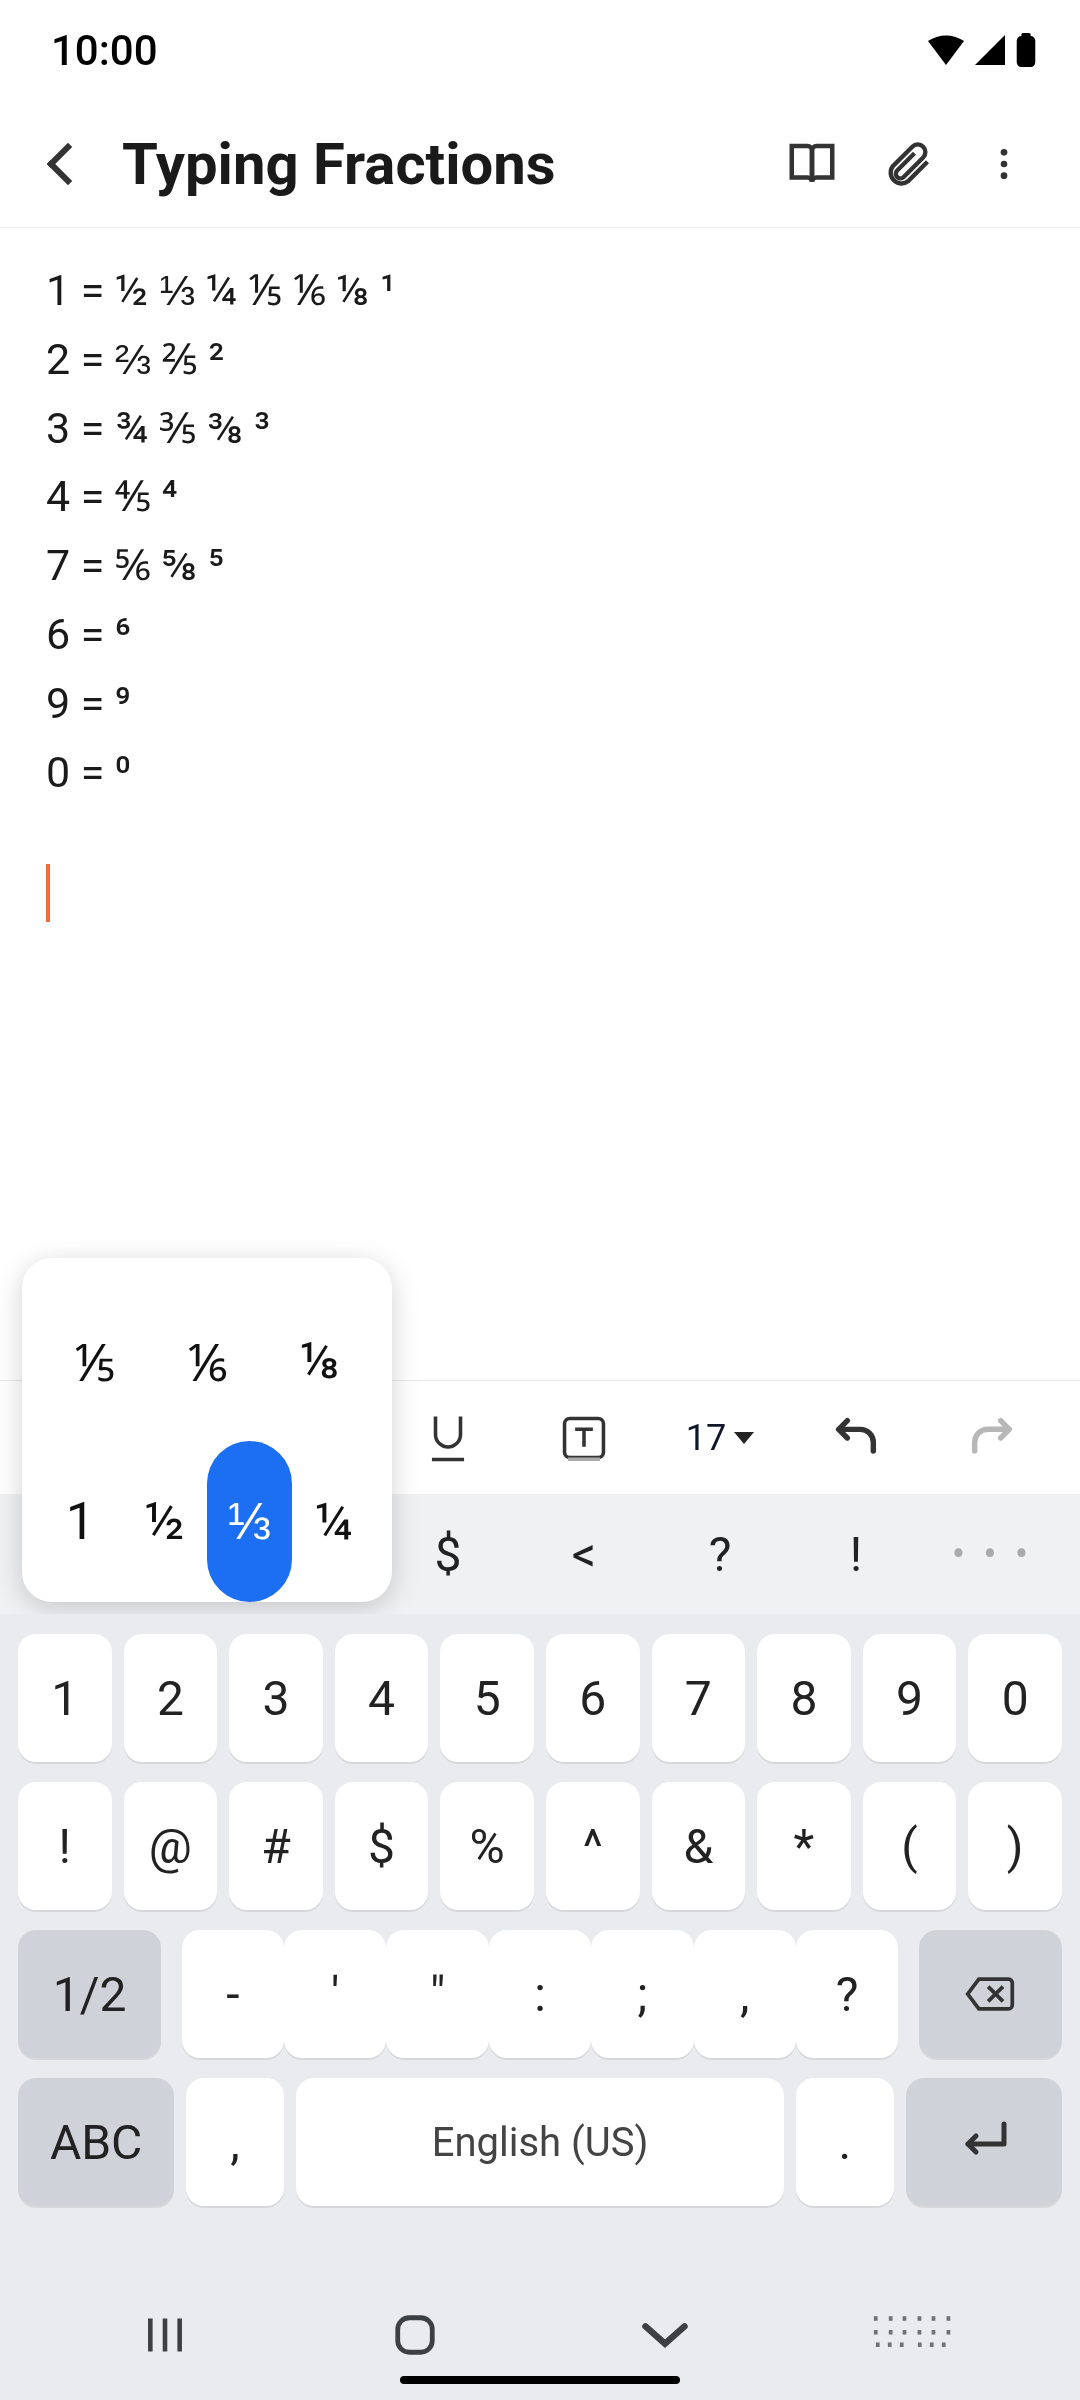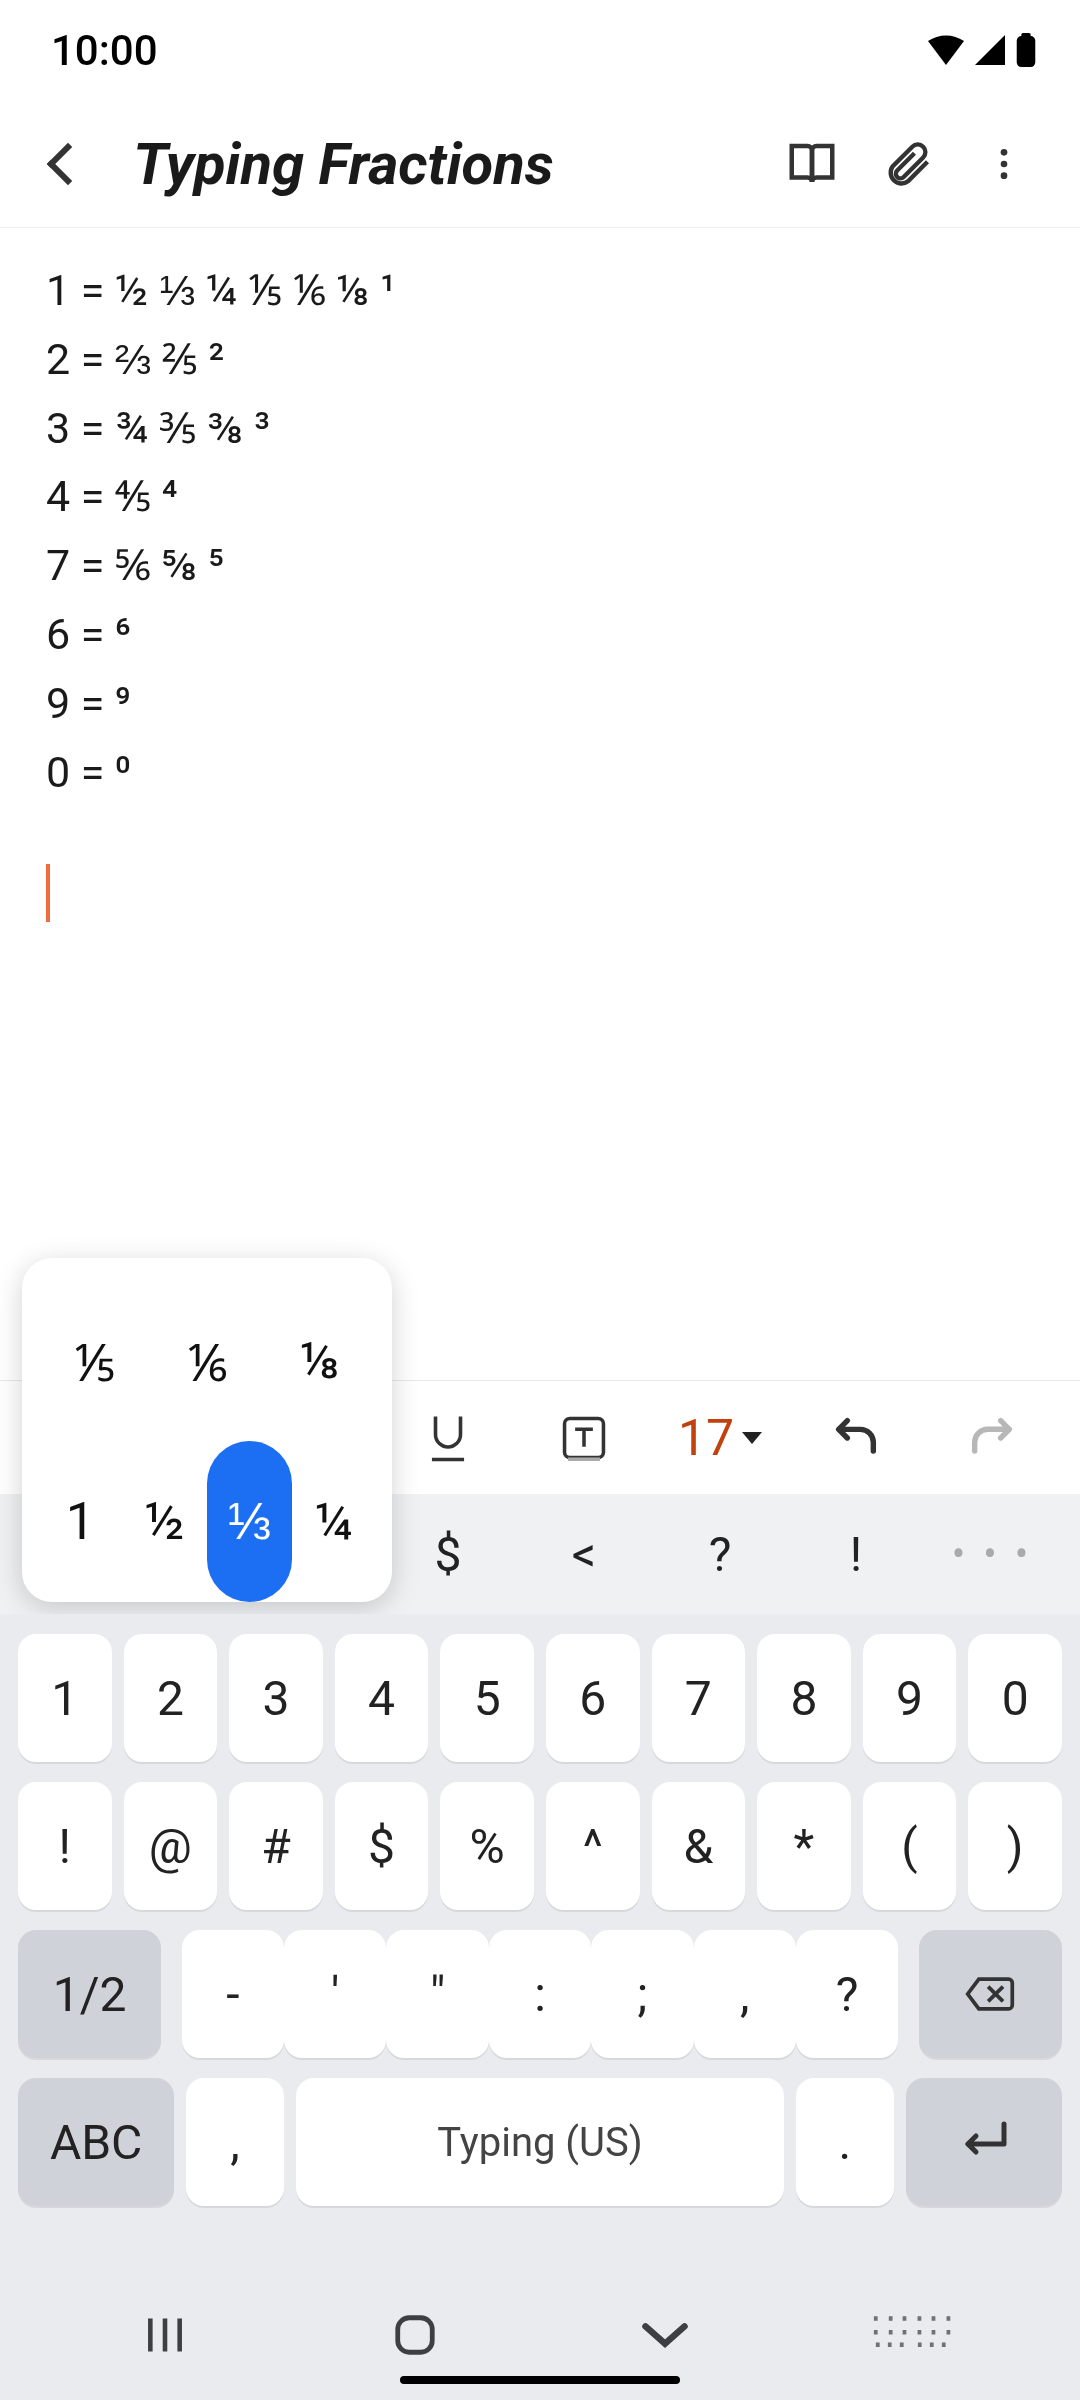--- a/index.html
+++ b/index.html
@@ -6,32 +6,32 @@
   html, body { width: 1080px; height: 2400px; font-family: -apple-system, Roboto, "Segoe UI", sans-serif; background: #fff; overflow: hidden; }
 
   
   .status-bar { height: 100px; display: flex; align-items: center; justify-content: space-between; padding: 0 44px; font-size: 42px; font-weight: 500; color: #000; margin-left: 7px; }
   .status-icons { display: flex; gap: 10px; align-items: center; }
   .status-icons svg { display: block; }
 
   
   .app-header { height: 128px; display: flex; align-items: center; padding: 0 28px 0 20px; border-bottom: 1px solid #eee; }
   .back-btn { width: 96px; height: 96px; display: flex; align-items: center; justify-content: center; }
-  .title { font-size: 58px; font-weight: 700; color: #1a1a1a; flex: 1; margin-left: 17px; font-style: italic; }
+  .title { font-size: 58px; font-weight: 700; color: #1a1a1a; flex: 1; margin-left: 6px; }
   .header-icon { width: 96px; height: 96px; display: flex; align-items: center; justify-content: center; }
 
   
   .doc { padding: 28px 67px 0 46px; font-size: 42px; color: #1a1a1a; line-height: 1.6; }
   .doc .line { font-size: 43px; }
   .cursor { display: inline-block; width: 4px; height: 58px; background: #f26b3a; margin-top: 58px; }
 
   
   .editor-toolbar { position: absolute; left: 0; right: 0; top: 1380px; height: 114px; display: flex; align-items: center; border-top: 1px solid #e8e8e8; padding-left: 380px; }
   .tbtn { width: 136px; height: 114px; display: flex; align-items: center; justify-content: center; font-size: 44px; color: #444; }
-  .fsize { font-size: 50px; font-weight: 400; color: #c2410c; display: flex; align-items: center; gap: 8px; width: 136px; justify-content: center; }
+  .fsize { font-size: 36px; font-weight: 400; color: #0f172a; display: flex; align-items: center; gap: 8px; width: 136px; justify-content: center; }
   .fsize .tri { width: 0; height: 0; border-left: 10px solid transparent; border-right: 10px solid transparent; border-top: 12px solid #222; }
 
   
   .suggestion-strip { position: absolute; left: 0; right: 0; top: 1494px; height: 120px; background: #f0f1f3; display: flex; align-items: center; padding-left: 380px; }
   .sugg { width: 136px; text-align: center; font-size: 48px; color: #222; }
   .sugg.more { color: #aaa; letter-spacing: 4px; font-size: 40px; }
 
   
   .popup { position: absolute; left: 22px; top: 1258px; width: 370px; height: 344px; background: #fff; border-radius: 30px; box-shadow: 0 6px 28px rgba(0,0,0,.18); display: flex; flex-direction: column; padding: 22px 16px 0 16px; }
   .popup-row { display: flex; flex: 1; align-items: center; }
@@ -205,21 +205,21 @@
       <svg width="52" height="40" viewBox="0 0 28 20" fill="none" stroke="#333" stroke-width="2">
           <path d="M8 2 h16 a2 2 0 0 1 2 2 v12 a2 2 0 0 1 -2 2 H8 l-6 -8 z"></path>
           <line x1="13" y1="6" x2="21" y2="14"></line>
           <line x1="21" y1="6" x2="13" y2="14"></line>
         </svg>
     </div>
   </div>
   <div class="krow">
     <div class="key gray wide" style="flex:1.6">ABC</div>
     <div class="key" style="flex:1">,</div>
-    <div class="key spacebar">Typing (US)</div>
+    <div class="key spacebar">English (US)</div>
     <div class="key" style="flex:1">.</div>
     <div class="key gray wide" style="flex:1.6">
       <svg width="56" height="44" viewBox="0 0 28 22" fill="none" stroke="#333" stroke-width="2.5" stroke-linecap="round" stroke-linejoin="round">
           <path d="M24 2 v10 H6"></path>
           <path d="M10 8 l-4 4 l4 4"></path>
         </svg>
     </div>
   </div>
 </div>
 

